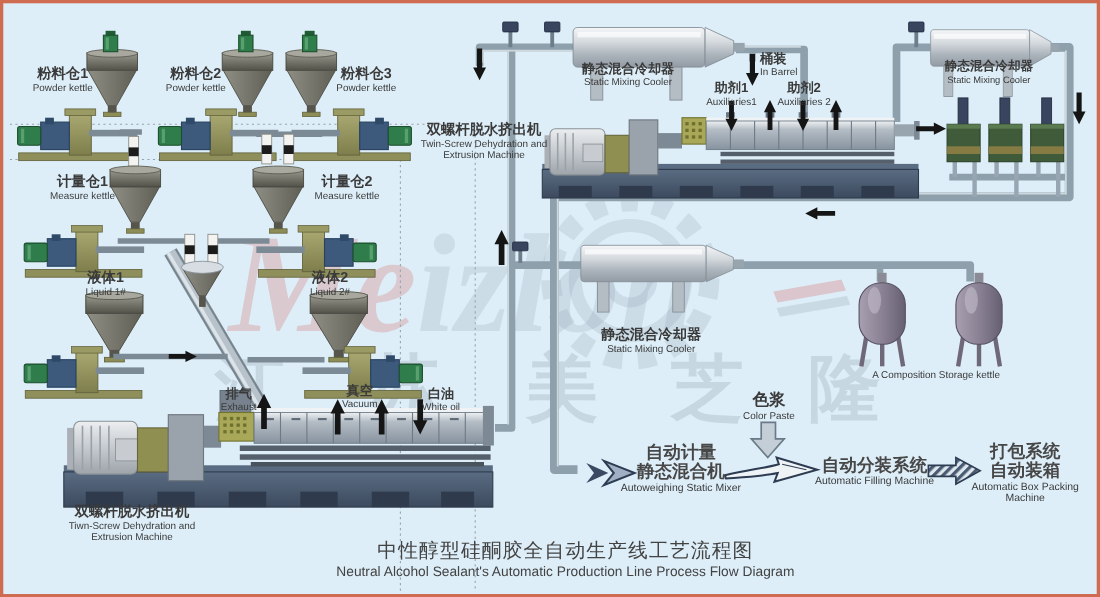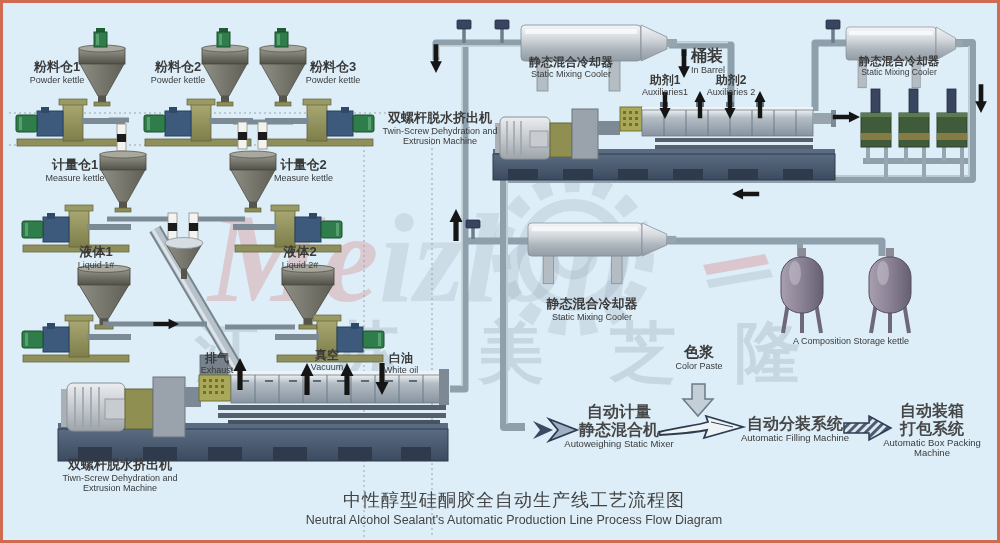--- a/index.html
+++ b/index.html
@@ -449,21 +449,21 @@
       <div class="en">Powder kettle</div>
 </div>
 <div class="lbl" style="left:290px;top:57px;width:80px">
   <div class="cn">粉料仓3</div>
       <div class="en">Powder kettle</div>
 </div>
 <div class="lbl" style="left:32px;top:155px;width:80px">
   <div class="cn">计量仓1</div>
       <div class="en">Measure kettle</div>
 </div>
-<div class="lbl" style="left:258px;top:155px;width:85px">
+<div class="lbl" style="left:270px;top:155px;width:85px">
   <div class="cn">计量仓2</div>
       <div class="en">Measure kettle</div>
 </div>
 <div class="lbl" style="left:58px;top:242px;width:70px">
   <div class="cn">液体1</div>
       <div class="en">Liquid 1#</div>
 </div>
 <div class="lbl" style="left:262px;top:242px;width:70px">
   <div class="cn">液体2</div>
       <div class="en">Liquid 2#</div>
@@ -496,50 +496,50 @@
 </div>
 <div class="lbl" style="left:836px;top:52px;width:120px">
   <div class="cn" style="font-size:11.5px">静态混合冷却器</div>
       <div class="en" style="font-size:8.5px">Static Mixing Cooler</div>
 </div>
 <div class="lbl" style="left:529px;top:294px;width:120px">
   <div class="cn">静态混合冷却器</div>
       <div class="en">Static Mixing Cooler</div>
 </div>
 <div class="lbl left" style="left:688px;top:44px;width:70px">
-  <div class="cn" style="font-size:16px">桶装</div>
+  <div class="cn" style="font-size:12px">桶装</div>
       <div class="en">In Barrel</div>
 </div>
 <div class="lbl" style="left:622px;top:71px;width:80px">
   <div class="cn" style="font-size:12px">助剂1</div>
       <div class="en">Auxiliaries1</div>
 </div>
 <div class="lbl" style="left:686px;top:71px;width:84px">
   <div class="cn" style="font-size:12px">助剂2</div>
       <div class="en">Auxiliaries 2</div>
 </div>
 <div class="lbl" style="left:768px;top:333px;width:160px">
       <div class="en">A Composition Storage kettle</div>
 </div>
-<div class="lbl cp" style="left:656px;top:341px;width:80px">
+<div class="lbl cp" style="left:656px;top:353px;width:80px">
   <div class="cn">色浆</div>
       <div class="en">Color Paste</div>
 </div>
 <div class="lbl big" style="left:546px;top:400px;width:140px">
   <div class="cn">自动计量</div>
   <div class="cn">静态混合机</div>
   <div class="en">Autoweighing Static Mixer</div>
 </div>
 <div class="lbl big" style="left:712px;top:412px;width:160px">
   <div class="cn">自动分装系统</div>
       <div class="en">Automatic Filling Machine</div>
 </div>
 <div class="lbl big" style="left:860px;top:399px;width:138px">
+  <div class="cn">打包系统</div>
   <div class="cn">自动装箱</div>
-  <div class="cn">打包系统</div>
   <div class="en">Automatic Box Packing</div>
   <div class="en">Machine</div>
 </div>
 
 <div class="title-lbl" style="left:230px;top:485px;width:562px">
   <div class="cn">中性醇型硅酮胶全自动生产线工艺流程图</div>
   <div class="en">Neutral Alcohol Sealant's Automatic Production Line Process Flow Diagram</div>
 </div>
 
 </div>

